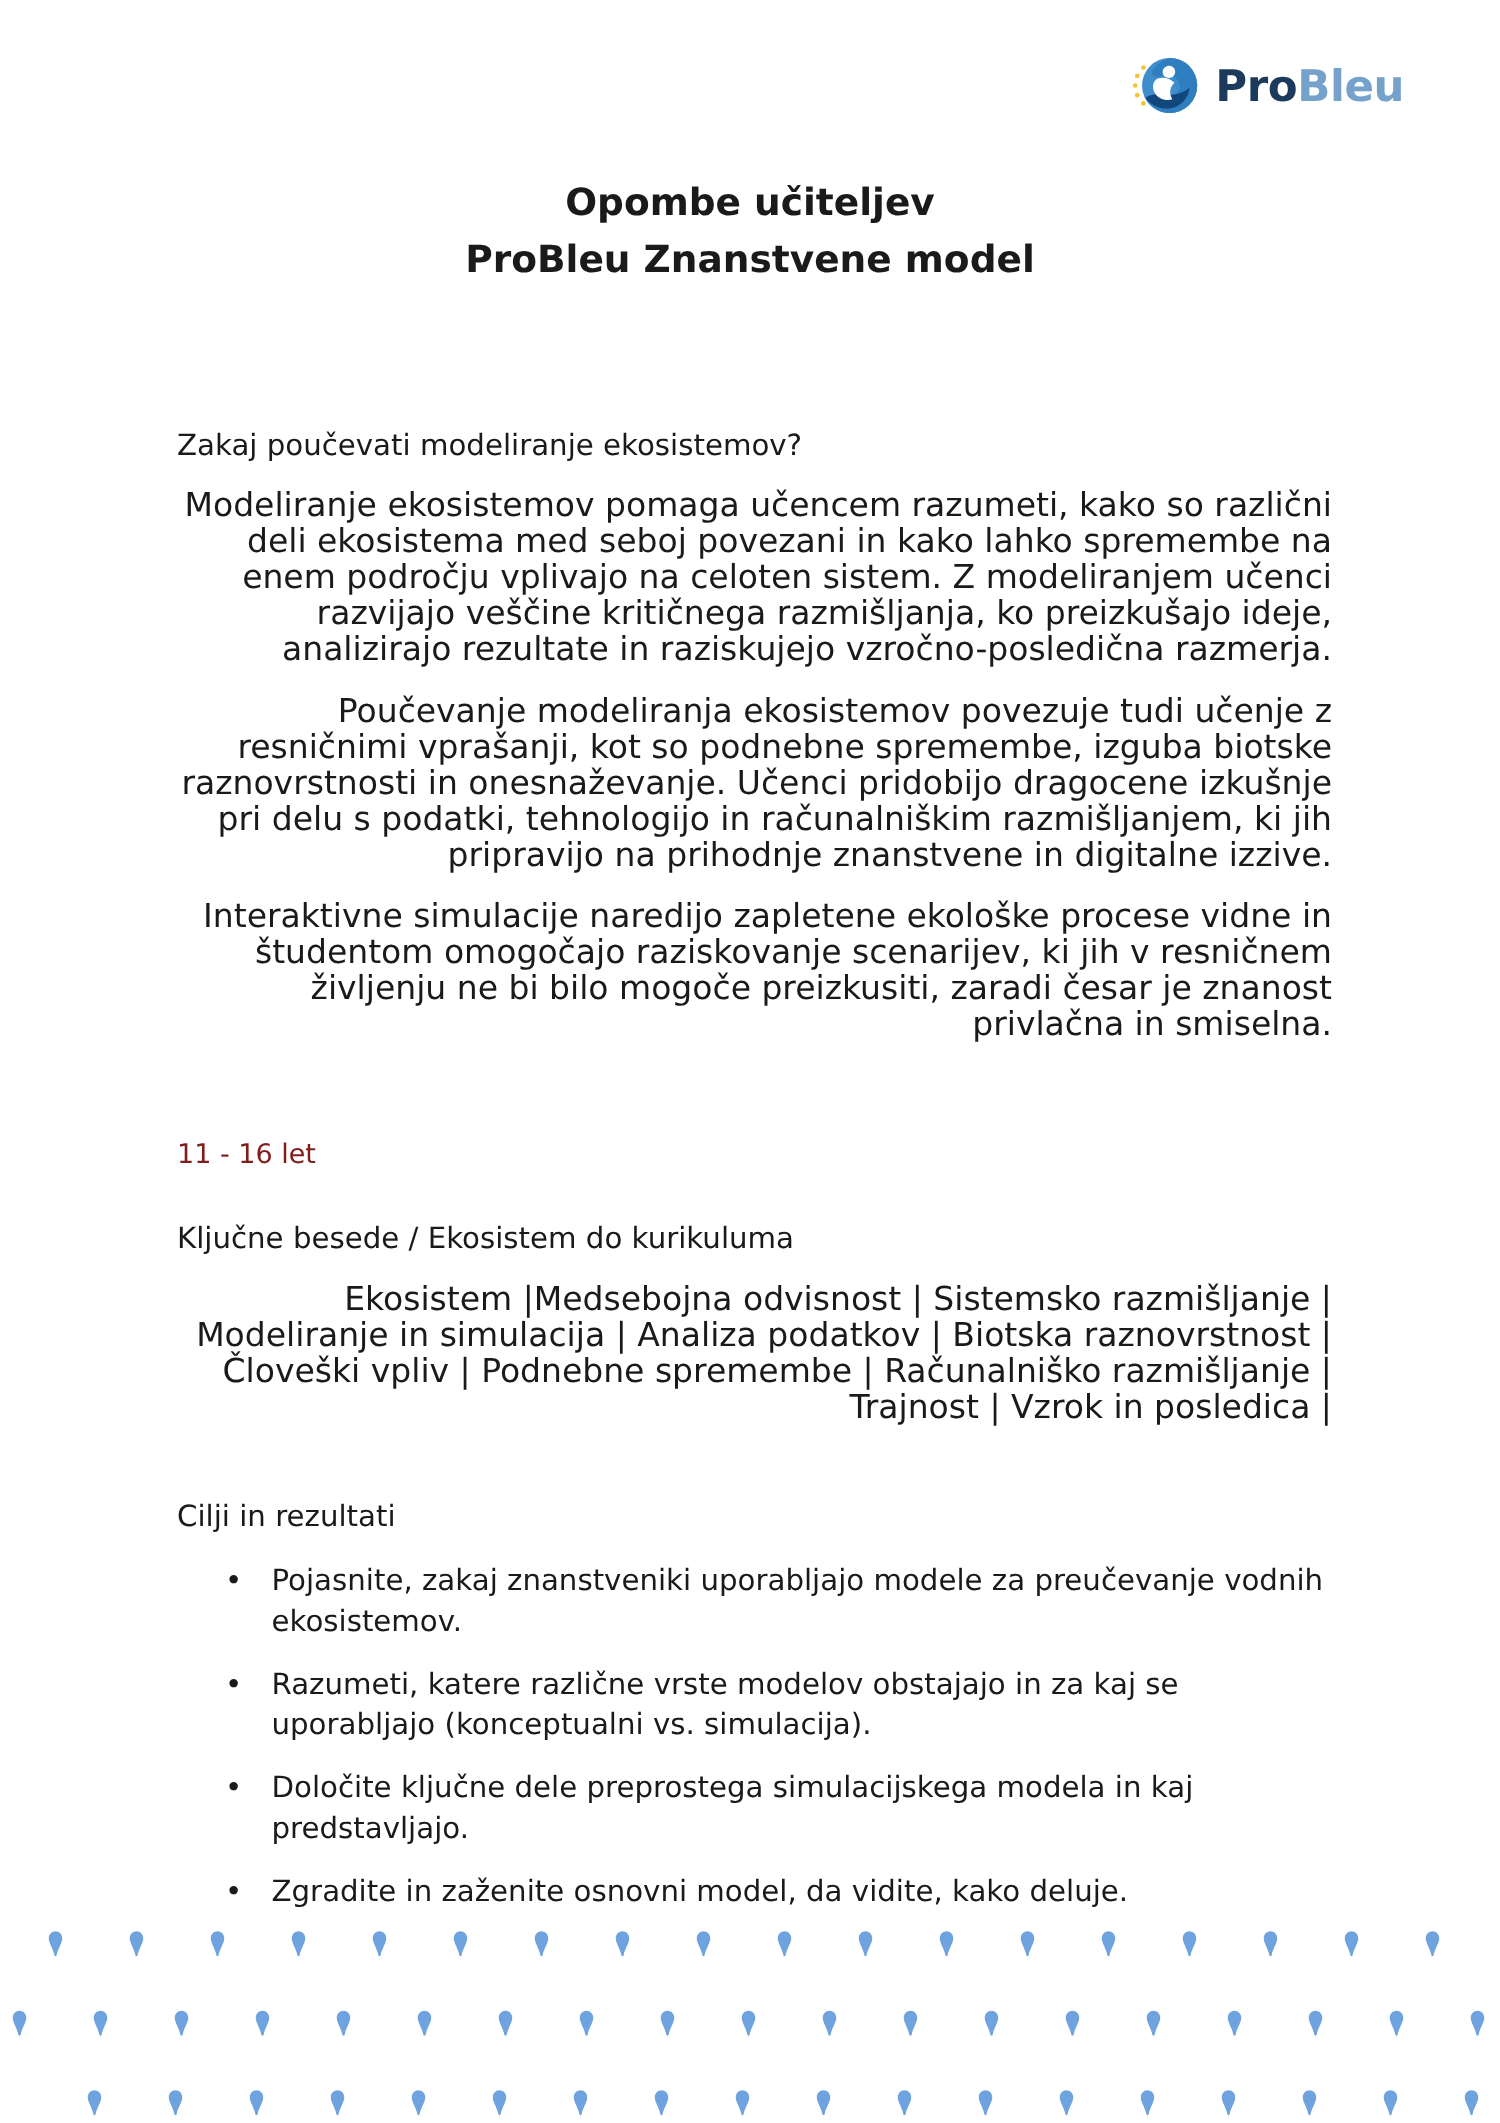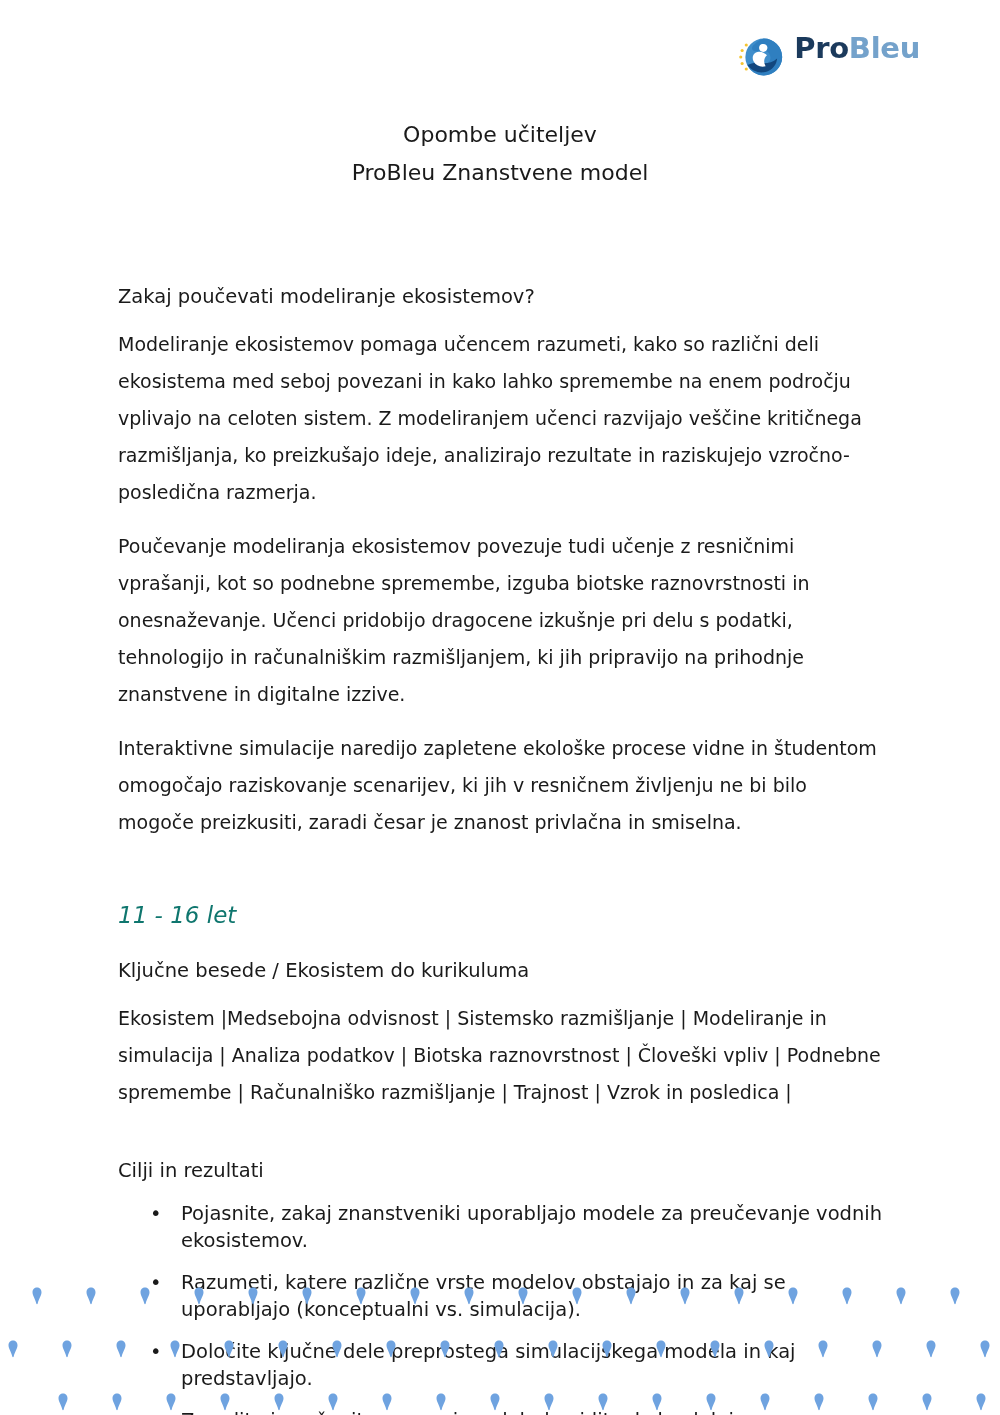--- a/index.html
+++ b/index.html
@@ -19,23 +19,23 @@
     margin: 0 auto;
     background: #ffffff;
     overflow: hidden;
     box-sizing: border-box;
   }
 
   
   .brand {
     position: absolute;
     top: 34px;
-    right: 80px;
+    right: 64px;
     display: flex;
-    align-items: flex-start;
+    align-items: center;
     gap: 10px;
   }
   .brand-mark {
     width: 46px;
     height: 46px;
     display: block;
   }
   .brand-text {
     font-size: 29px;
     font-weight: bold;
@@ -48,60 +48,59 @@
 
   
   .title-block {
     position: absolute;
     top: 116px;
     left: 0;
     width: 1000px;
     text-align: center;
   }
   .title-line {
-    font-size: 22px;
+    font-size: 25px;
     line-height: 38px;
     color: #1a1a1a;
-    font-weight: normal;
+    font-weight: bold;
     margin: 0;
   }
 
   
   .content {
     position: absolute;
     top: 268px;
     left: 118px;
     width: 770px;
     margin-top: 16px;
   }
   .section-heading {
     font-size: 19.5px;
     line-height: 26px;
     font-weight: normal;
     color: #1a1a1a;
     margin: 0 0 16px 0;
   }
   p.para {
-    font-size: 19px;
-    line-height: 37px;
+    font-size: 22px;
+    line-height: 24px;
     color: #1a1a1a;
     margin: 0 0 17px 0;
-    text-align: left;
+    text-align: right;
   }
   p.para:last-child { margin-bottom: 0; }
 
   .gap-lg { height: 44px; }
   .gap-md { height: 30px; }
 
   .value-line {
-    font-size: 23px;
+    font-size: 18px;
     line-height: 26px;
-    color: #0f766e;
+    color: #7f1d1d;
     margin: 0;
-    font-style: italic;
   }
 
   
   ul.goals {
     list-style: none;
     margin: 17px 0 0 0;
     padding: 0;
   }
   ul.goals li {
     position: relative;

